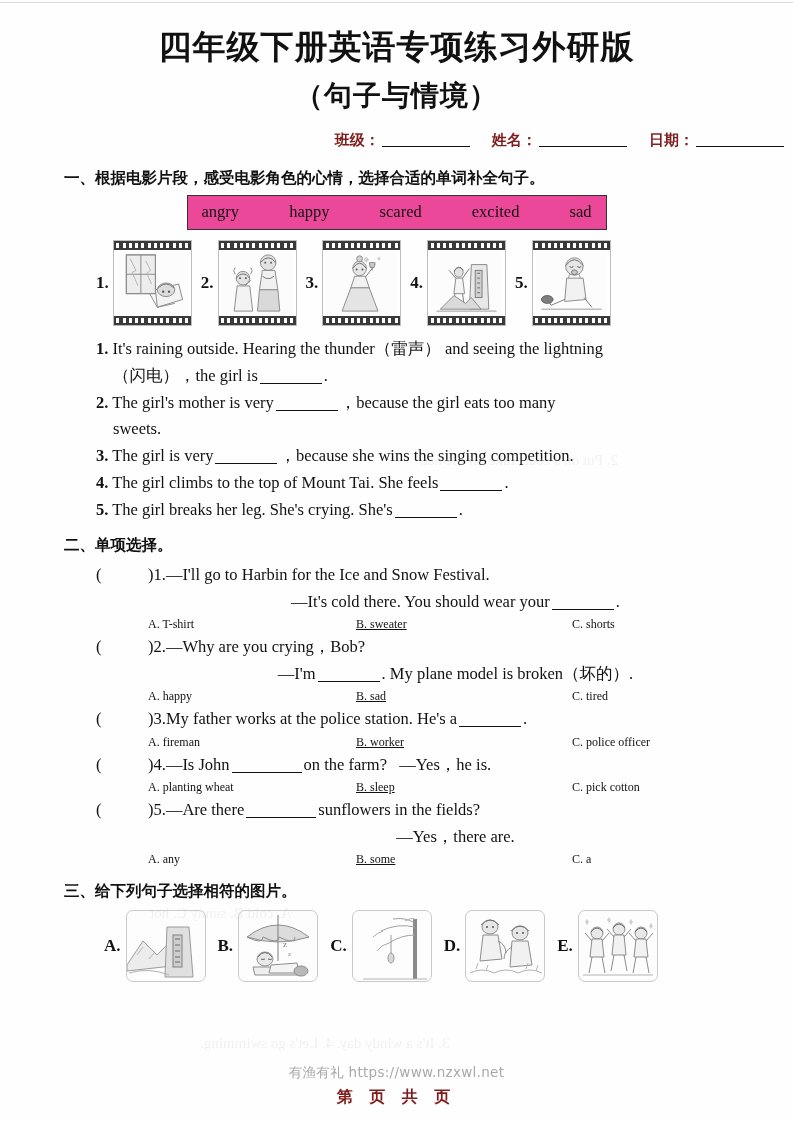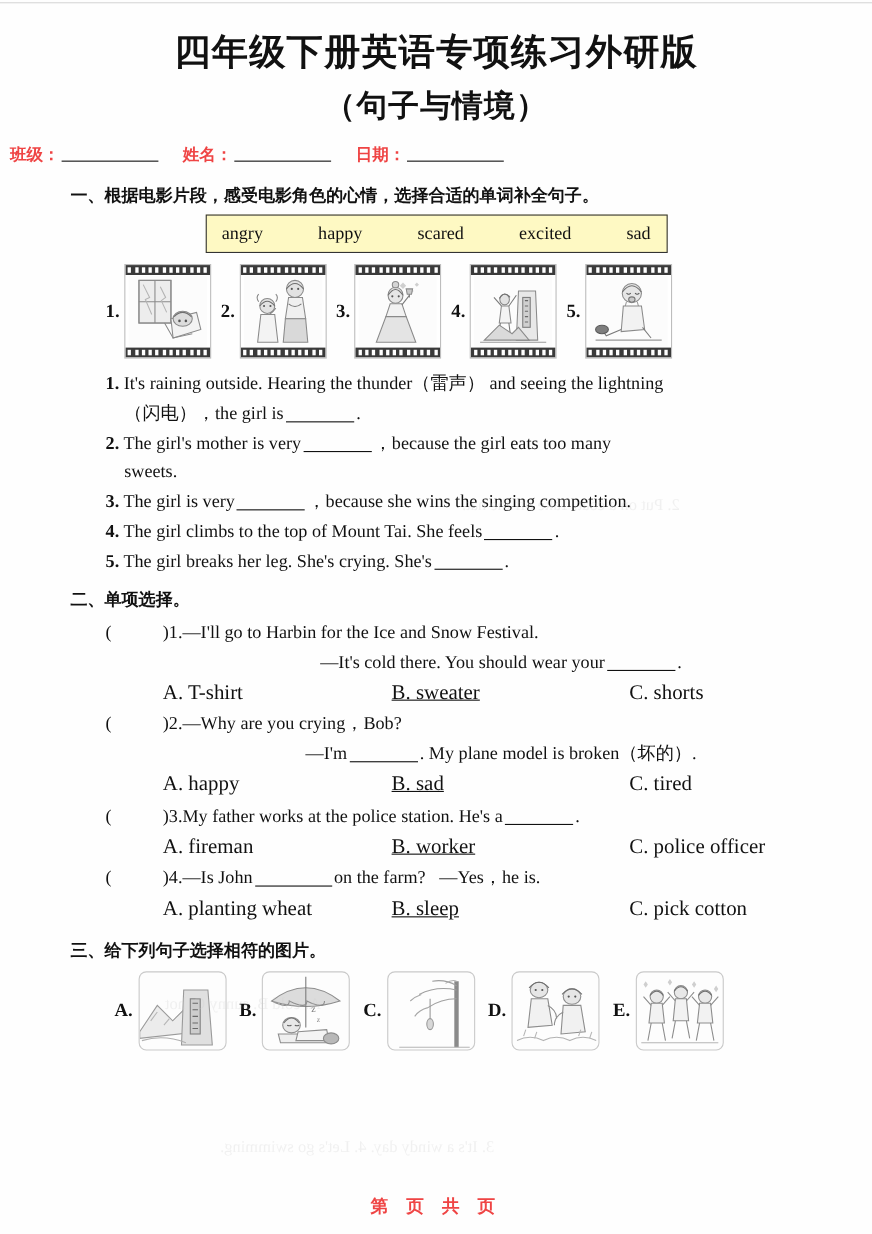--- a/index.html
+++ b/index.html
@@ -40,25 +40,25 @@
     font-family: "Liberation Sans", "DejaVu Sans", sans-serif;
     font-weight: 700;
     font-size: 28px;
     letter-spacing: 1px;
     margin-top: 10px;
   }
 
   
   .info-line {
     margin-top: 16px;
-    text-align: left;
+    text-align: right;
     font-family: "Liberation Sans", "DejaVu Sans", sans-serif;
     font-weight: 700;
     font-size: 15px;
-    color: #ef4444;
+    color: #7f1d1d;
   }
   .info-item { display: inline-block; margin: 0 9px; white-space: nowrap; }
   .info-rule {
     display: inline-block;
     width: 88px;
     border-bottom: 1.6px solid #111;
     vertical-align: -2px;
     margin-left: 2px;
   }
 
@@ -72,21 +72,21 @@
     padding-left: 64px;
   }
 
   .content { position: relative; }
 
   
   .wordbank {
     margin: 6px auto 0 auto;
     width: 420px;
     border: 1.3px solid #333;
-    background: #fef9c3;
+    background: #ec4899;
     box-sizing: border-box;
     padding: 6px 14px 7px 14px;
     display: flex;
     justify-content: space-between;
     font-size: 16.5px;
   }
   .wordbank span { white-space: nowrap; }
 
   
   .film-row {
@@ -154,21 +154,21 @@
 
   
   .mc { margin-top: 4px; padding-left: 96px; padding-right: 30px; }
   .mc-item { font-size: 16.5px; line-height: 1.6; }
   .brk { display: inline-block; width: 52px; }
   .brk .p1 { margin-right: 30px; }
   .mc-sub { padding-left: 52px; text-align: center; }
   .opts {
     padding-left: 52px;
     display: flex;
-    font-size: 19px;
+    font-size: 12px;
   }
   .opts .o1 { width: 208px; }
   .opts .o2 { width: 216px; text-decoration: underline; }
   .opts .o3 { flex: 1; }
 
   
   .pic-row {
     margin-top: 8px;
     padding-left: 104px;
     display: flex;
@@ -199,21 +199,21 @@
     font-size: 13.5px;
     color: #a9a9a9;
     letter-spacing: 0.3px;
   }
   .pagenum {
     margin-top: 5px;
     font-family: "Liberation Sans", "DejaVu Sans", sans-serif;
     font-weight: 700;
     font-size: 16px;
     letter-spacing: 6px;
-    color: #ef4444;
+    color: #7f1d1d;
   }
 
   
   .ghost {
     position: absolute;
     color: #cfcfcf;
     opacity: 0.28;
     transform: scaleX(-1);
     font-size: 15px;
     white-space: nowrap;
@@ -575,20 +575,29 @@
 
       <div class="mc-item">
         <span class="brk"><span class="p1">(</span></span><span>)4.</span><span>—Is John</span><span class="blank w2"></span><span>on the farm?</span>&nbsp;&nbsp;&nbsp;<span>—Yes，he is.</span>
         <div class="opts">
           <span class="o1">A. planting wheat</span>
           <span class="o2">B. sleep</span>
           <span class="o3">C. pick cotton</span>
         </div>
       </div>
 
+      <div class="mc-item">
+        <span class="brk"><span class="p1">(</span></span><span>)5.</span><span>—Are there</span><span class="blank w2"></span><span>sunflowers in the fields?</span>
+        <div class="mc-sub">—Yes，there are.</div>
+        <div class="opts">
+          <span class="o1">A. any</span>
+          <span class="o2">B. some</span>
+          <span class="o3">C. a</span>
+        </div>
+      </div>
 
     </div>
   </div>
 
   <div class="content" style="margin-top:12px;">
     <div class="sec-head">三、给下列句子选择相符的图片。</div>
 
     <div class="pic-row">
 
       <div class="pic-item">
@@ -687,16 +696,17 @@
       </div>
 
     </div>
   </div>
 
   <div class="ghost" style="top:452px; left:420px;">2. Put on a coat.   Take off the hat.</div>
   <div class="ghost" style="top:905px; left:150px;">A. cold   B. sunny   C. hot</div>
   <div class="ghost" style="top:1035px; left:200px;">3. It's a windy day.   4. Let's go swimming.</div>
 
   <div class="footer">
+    <div class="watermark">有渔有礼 https://www.nzxwl.net</div>
     <div class="pagenum">第 页 共 页</div>
   </div>
 
 </div>
 
 </body></html>

